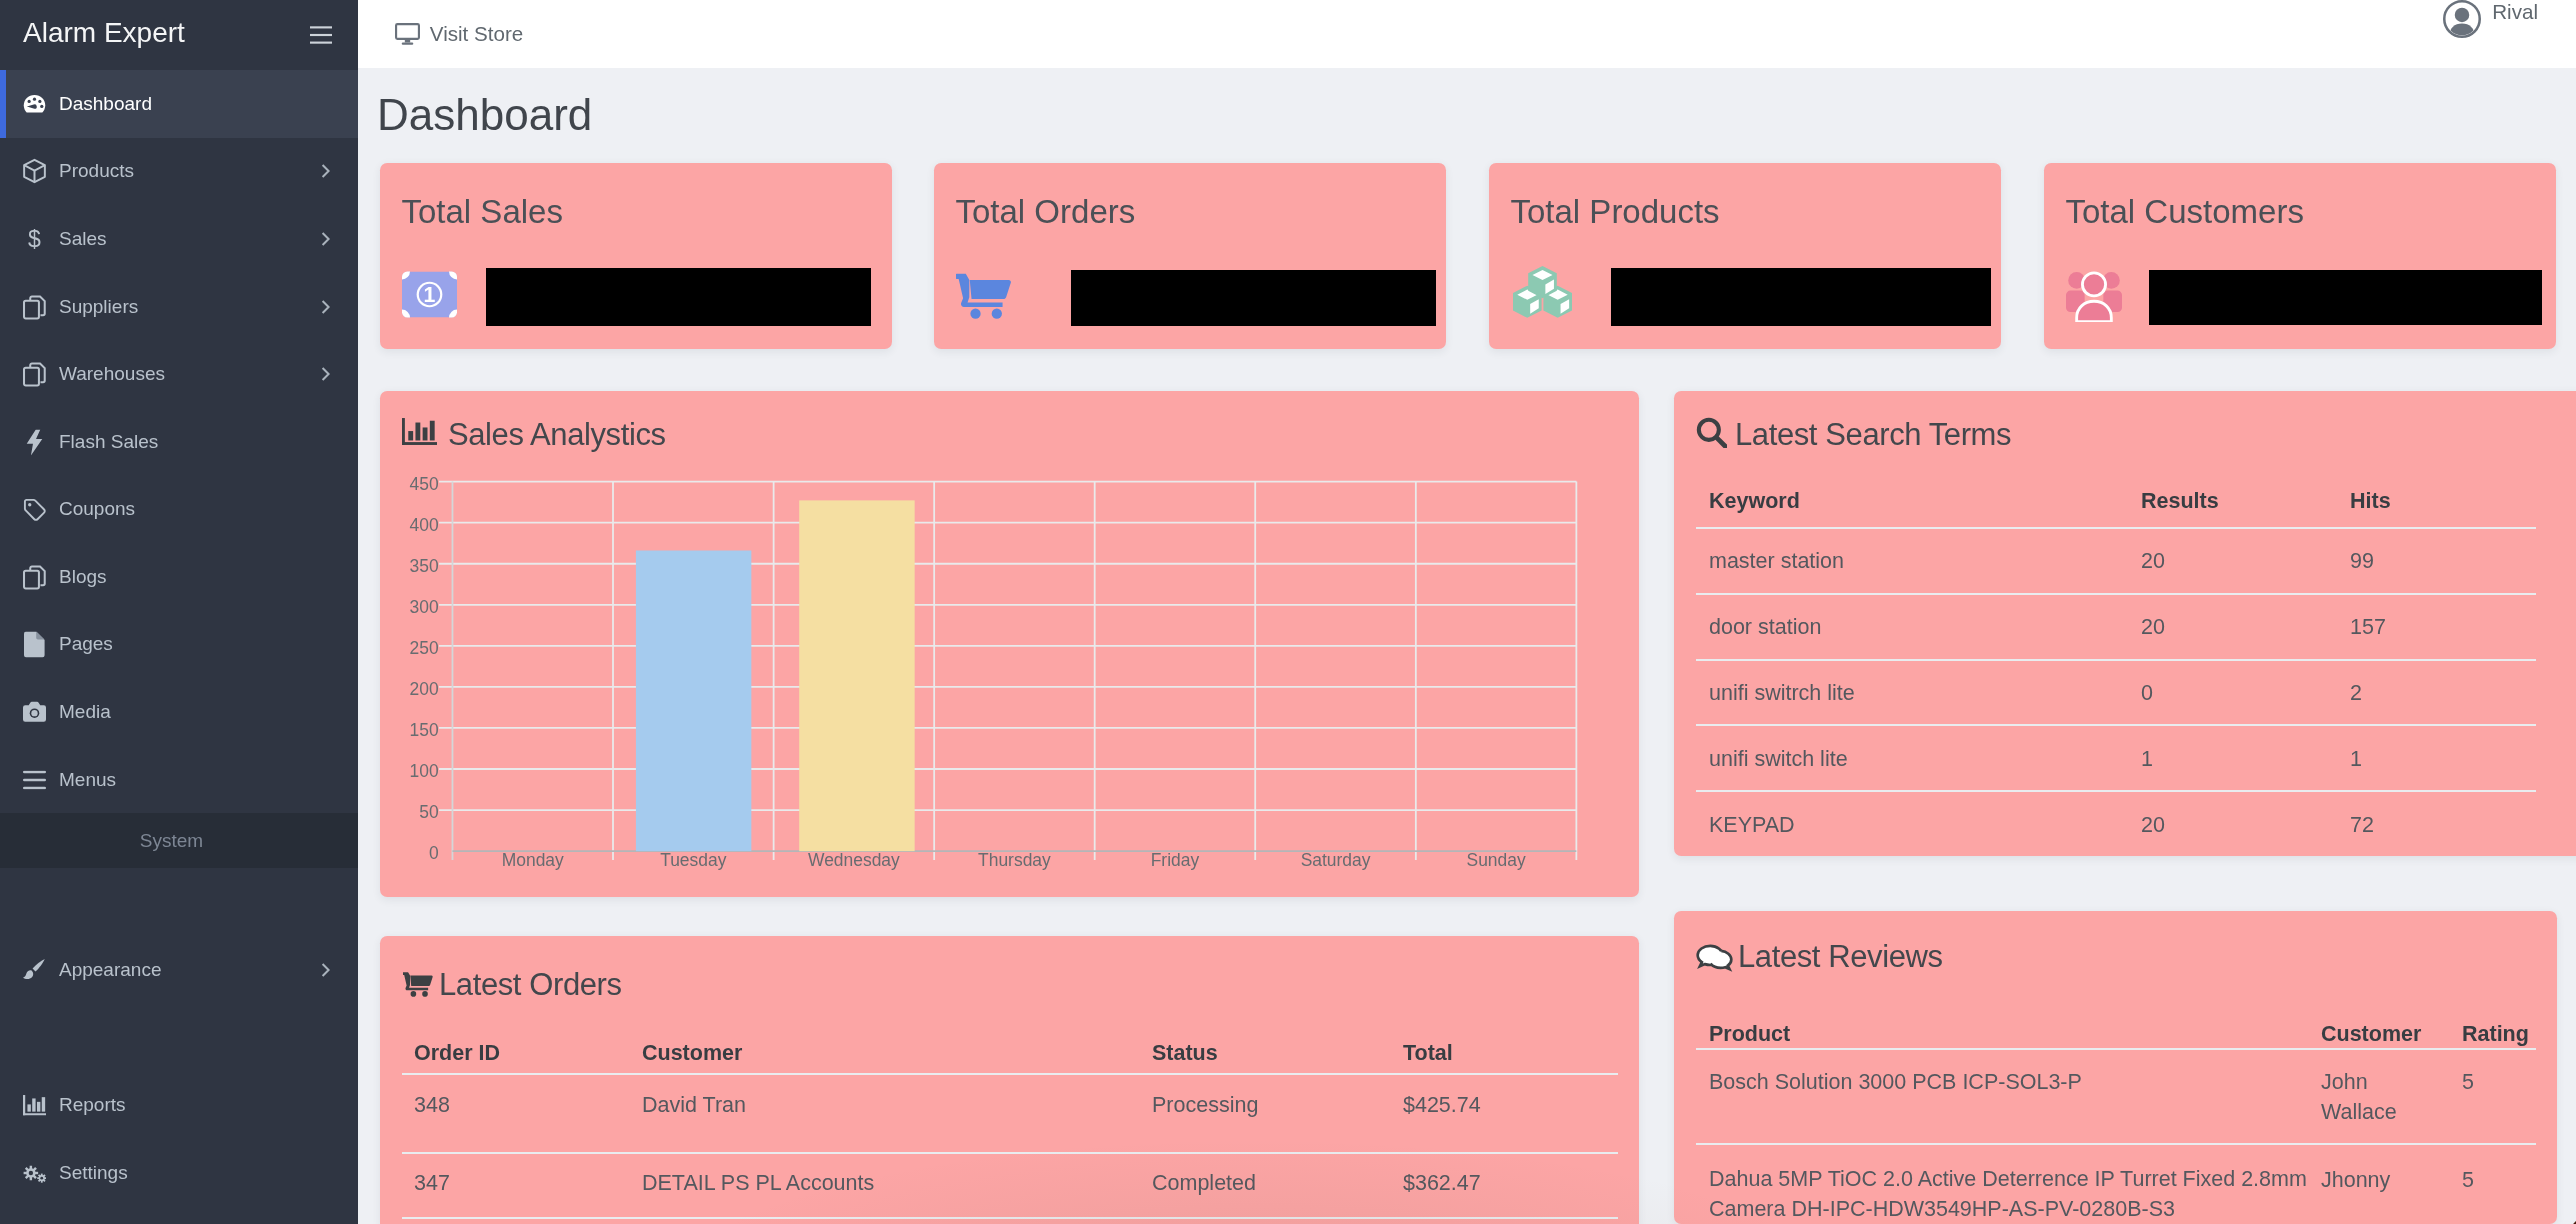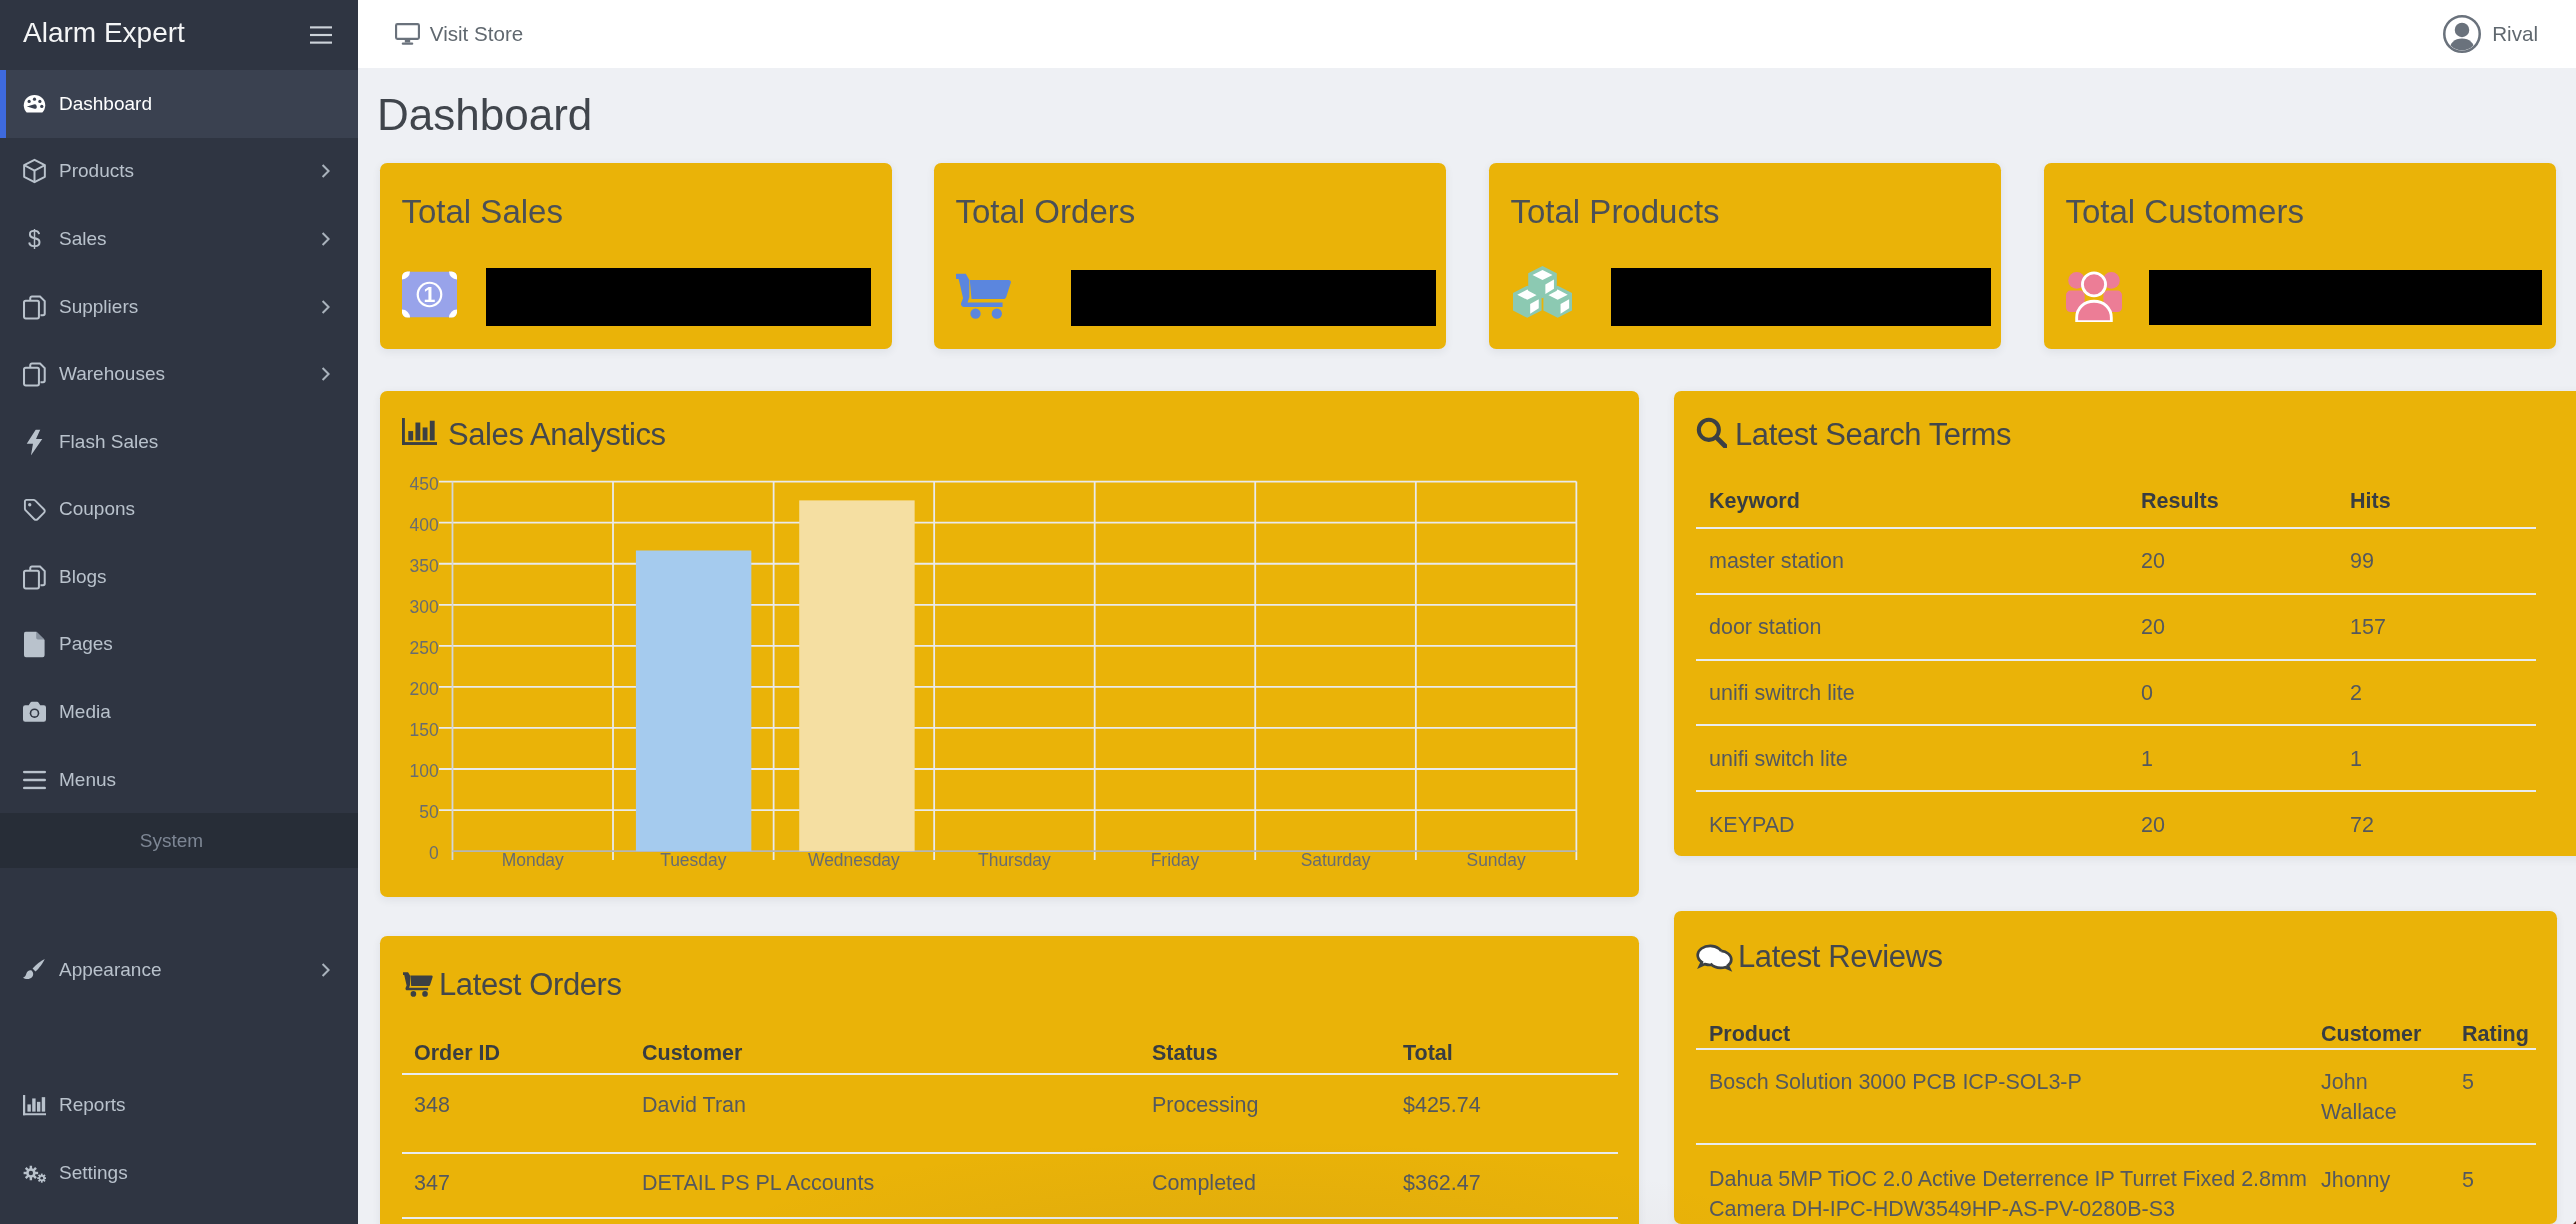--- a/index.html
+++ b/index.html
@@ -12,24 +12,24 @@
   .mi .lbl { position:absolute; left:59px; top:50%; transform:translateY(-50%); }
   .mi .ic { position:absolute; left:23px; top:50%; transform:translateY(-50%); width:23px; height:27px; display:flex; align-items:center; justify-content:center; }
   .mi .ic svg { display:block; }
   .mi.active { background:#3a4150; color:#ffffff; }
   .mi.active::before { content:""; position:absolute; left:0; top:0; bottom:0; width:6.3px; background:#3e6ade; }
   .chev { position:absolute; right:28px; top:50%; transform:translateY(-50%); }
   #sysdiv { position:absolute; left:0; top:813px; width:358px; height:55px; background:#272d37; color:#7d8694; font-size:19px; text-align:center; line-height:55px; padding-right:15px; }
   #tb { position:absolute; left:358px; top:0; width:2218px; height:68px; background:#ffffff; }
   #tb .vs { position:absolute; left:37px; top:0; height:68px; display:flex; align-items:center; color:#60686f; font-size:20.6px; }
   #tb .vs svg { margin-right:9.8px; }
-  #tb .usr { position:absolute; right:38px; top:0; height:68px; display:flex; align-items:center; color:#60686f; font-size:20.6px; }
+  #tb .usr { position:absolute; right:38px; top:0; height:68px; display:flex; align-items:flex-start; color:#60686f; font-size:20.6px; }
   #tb .usr svg { margin-right:11.6px; }
   #h1 { position:absolute; left:377px; top:90px; font-size:44px; font-weight:500; color:#40454c; }
-  .card { position:absolute; background:#eab308; border-radius:7.2px; box-shadow:0 2.7px 9px rgba(40,50,70,0.08); }
+  .card { position:absolute; background:#fca5a5; border-radius:7.2px; box-shadow:0 2.7px 9px rgba(40,50,70,0.08); }
   .sc-t { position:absolute; left:21.5px; top:29.5px; font-size:33px; color:#4b5056; }
   .sc-bar { position:absolute; background:#000; }
   .sc-ic { position:absolute; left:21.5px; }
   .sec-t { position:absolute; font-size:31px; letter-spacing:-0.4px; color:#43474c; }
   .th { position:absolute; font-size:21.5px; font-weight:700; color:#383d42; }
   .td { position:absolute; font-size:21.5px; color:#54585e; }
   .sep { position:absolute; height:1.8px; background:#e9ecef; }
 </style>
 </head>
 <body>

